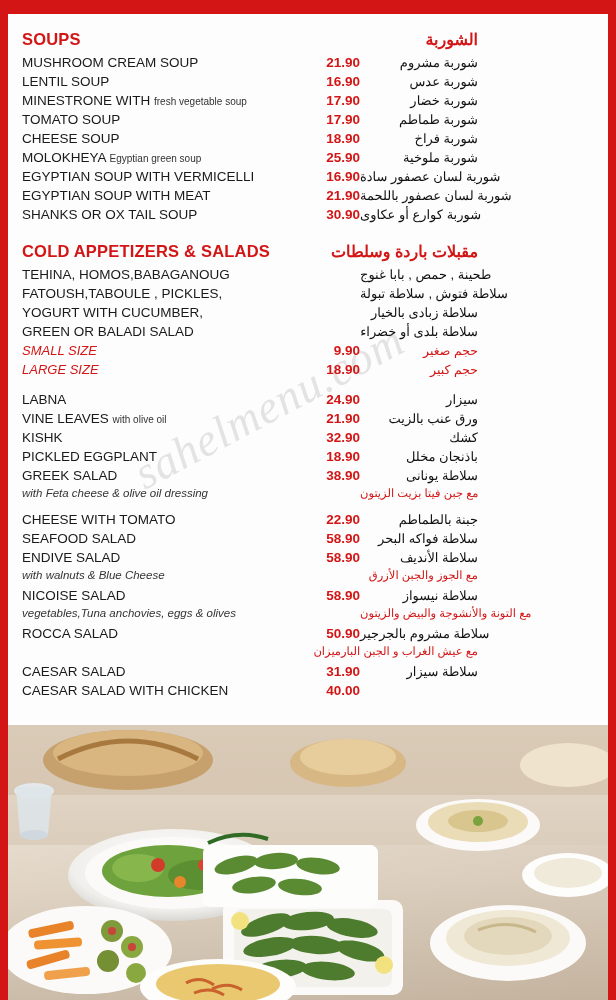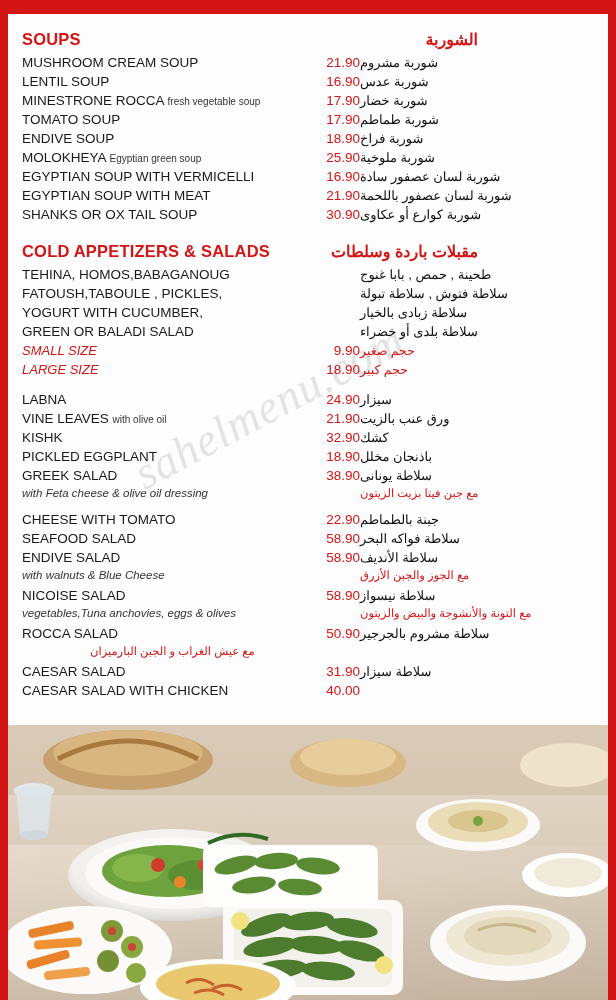--- a/index.html
+++ b/index.html
@@ -100,25 +100,25 @@
   .cell-en .sub {
     font-size: 10px;
     color: #333;
   }
   .cell-price {
     width: 68px;
     flex: 0 0 68px;
     text-align: right;
     font-size: 13.5px;
     color: #d31515;
-    font-weight: normal;
+    font-weight: bold;
   }
   .cell-ar {
     flex: 1 1 auto;
-    text-align: left;
+    text-align: right;
     direction: rtl;
     font-size: 13px;
     color: #111;
     white-space: nowrap;
   }
   .row.note .cell-en {
     font-style: italic;
     font-size: 11.5px;
     color: #333;
   }
@@ -177,31 +177,31 @@
         <div class="cell-en"><span>MUSHROOM CREAM SOUP</span></div>
         <div class="cell-price">21.90</div>
         <div class="cell-ar">شوربة مشروم</div>
       </div>
       <div class="row">
         <div class="cell-en"><span>LENTIL SOUP</span></div>
         <div class="cell-price">16.90</div>
         <div class="cell-ar">شوربة عدس</div>
       </div>
       <div class="row">
-        <div class="cell-en"><span>MINESTRONE ROCCA</span> <span class="sub">fresh vegetable soup</span></div>
+        <div class="cell-en"><span>MINESTRONE WITH</span> <span class="sub">fresh vegetable soup</span></div>
         <div class="cell-price">17.90</div>
         <div class="cell-ar">شوربة خضار</div>
       </div>
       <div class="row">
         <div class="cell-en"><span>TOMATO SOUP</span></div>
         <div class="cell-price">17.90</div>
         <div class="cell-ar">شوربة طماطم</div>
       </div>
       <div class="row">
-        <div class="cell-en"><span>ENDIVE SOUP</span></div>
+        <div class="cell-en"><span>CHEESE SOUP</span></div>
         <div class="cell-price">18.90</div>
         <div class="cell-ar">شوربة فراخ</div>
       </div>
       <div class="row">
         <div class="cell-en"><span>MOLOKHEYA</span> <span class="sub">Egyptian green soup</span></div>
         <div class="cell-price">25.90</div>
         <div class="cell-ar">شوربة ملوخية</div>
       </div>
       <div class="row">
         <div class="cell-en"><span>EGYPTIAN SOUP WITH VERMICELLI</span></div>

